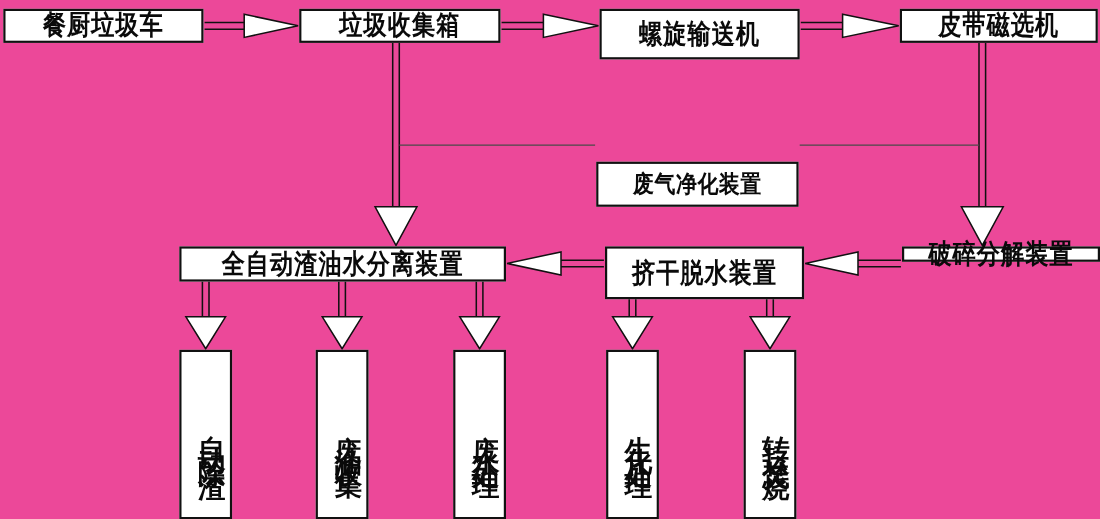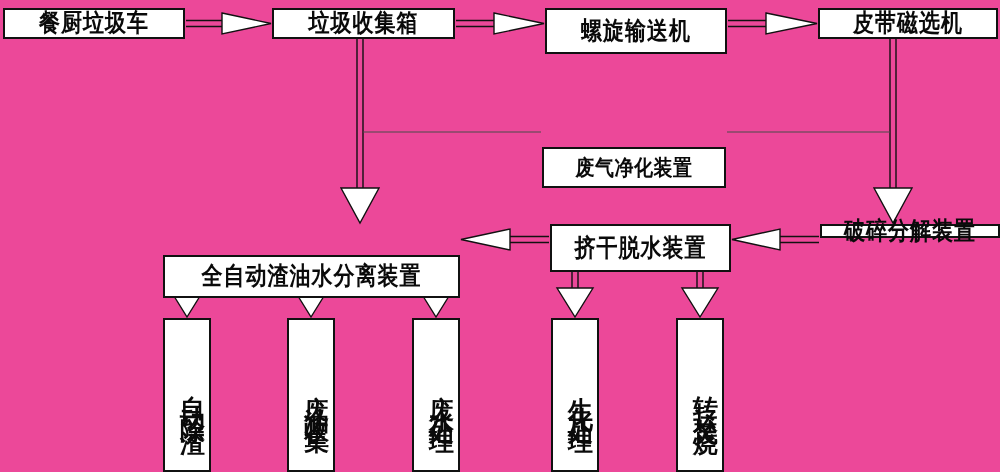--- a/index.html
+++ b/index.html
@@ -161,21 +161,21 @@
   </div>
 
   <div class="node h" style="left:818px; top:8px; width:180px; height:31px;">
     <span class="lbl">皮带磁选机</span>
   </div>
 
   <div class="node gas" style="left:542px; top:111px; width:184px; height:41px;margin-top:36px;">
     <span class="lbl">废气净化装置</span>
   </div>
 
-  <div class="node h" style="left:163px; top:224px; width:297px; height:43px;margin-top:31px;">
+  <div class="node h" style="left:163px; top:224px; width:297px; height:32px;">
     <span class="lbl">全自动渣油水分离装置</span>
   </div>
 
   <div class="node h" style="left:550px; top:224px; width:181px; height:48px;">
     <span class="lbl">挤干脱水装置</span>
   </div>
 
   <div class="node h" style="left:820px; top:224px; width:180px; height:14px;">
     <span class="lbl">破碎分解装置</span>
   </div>

